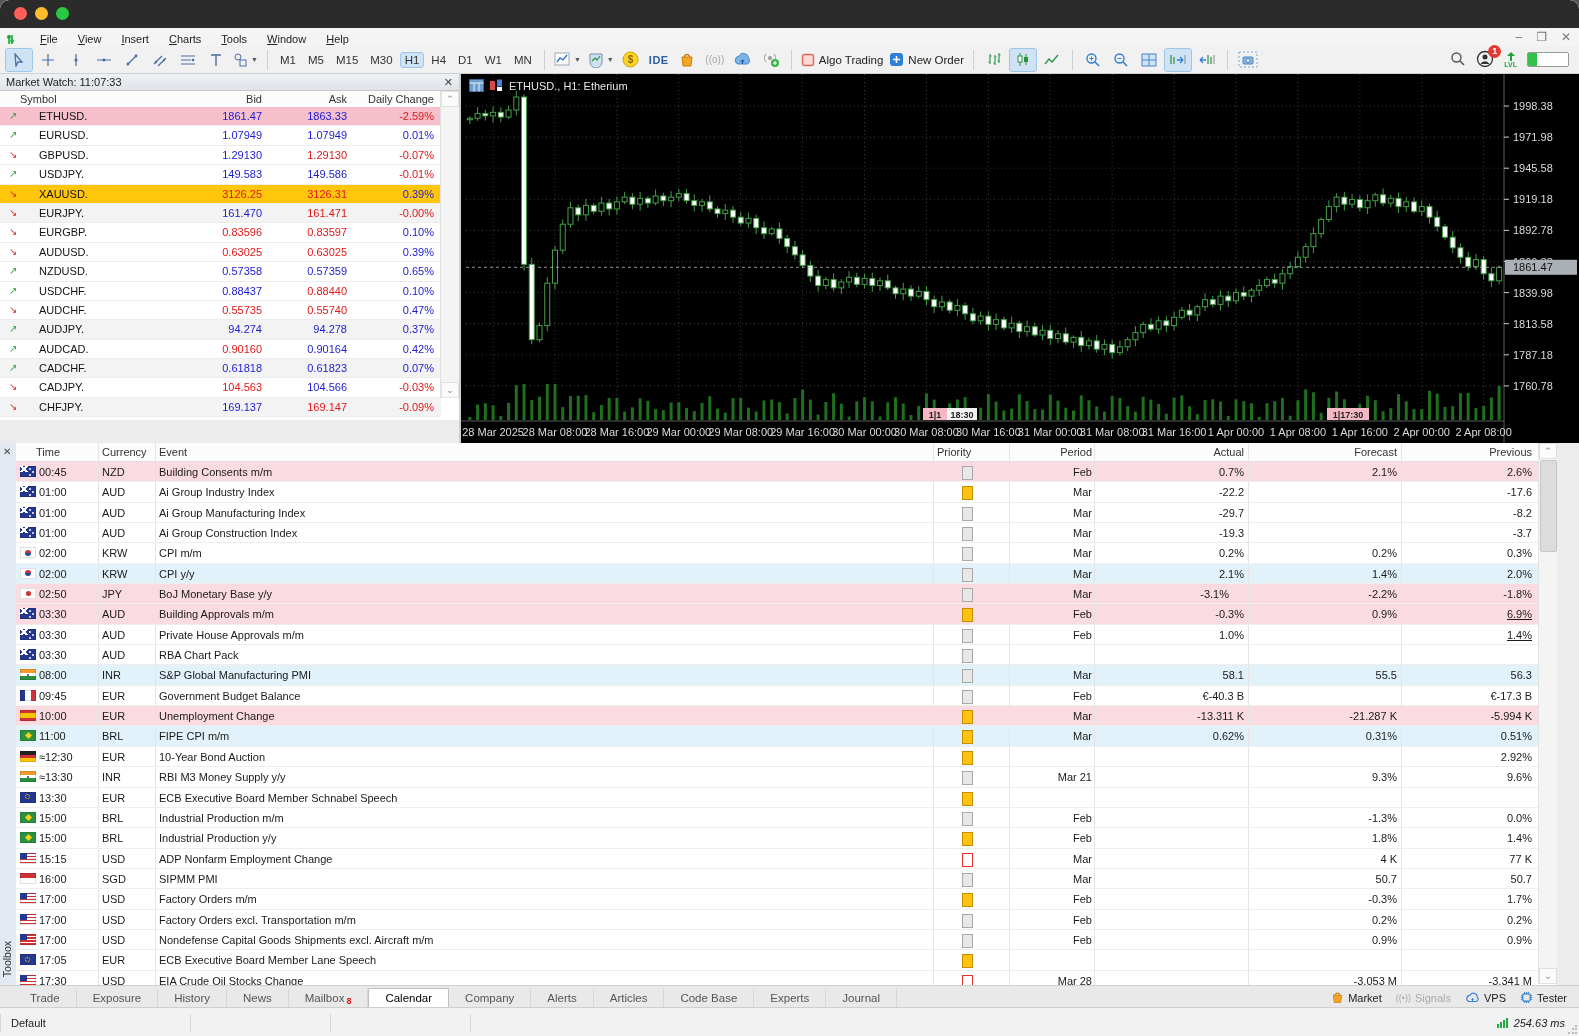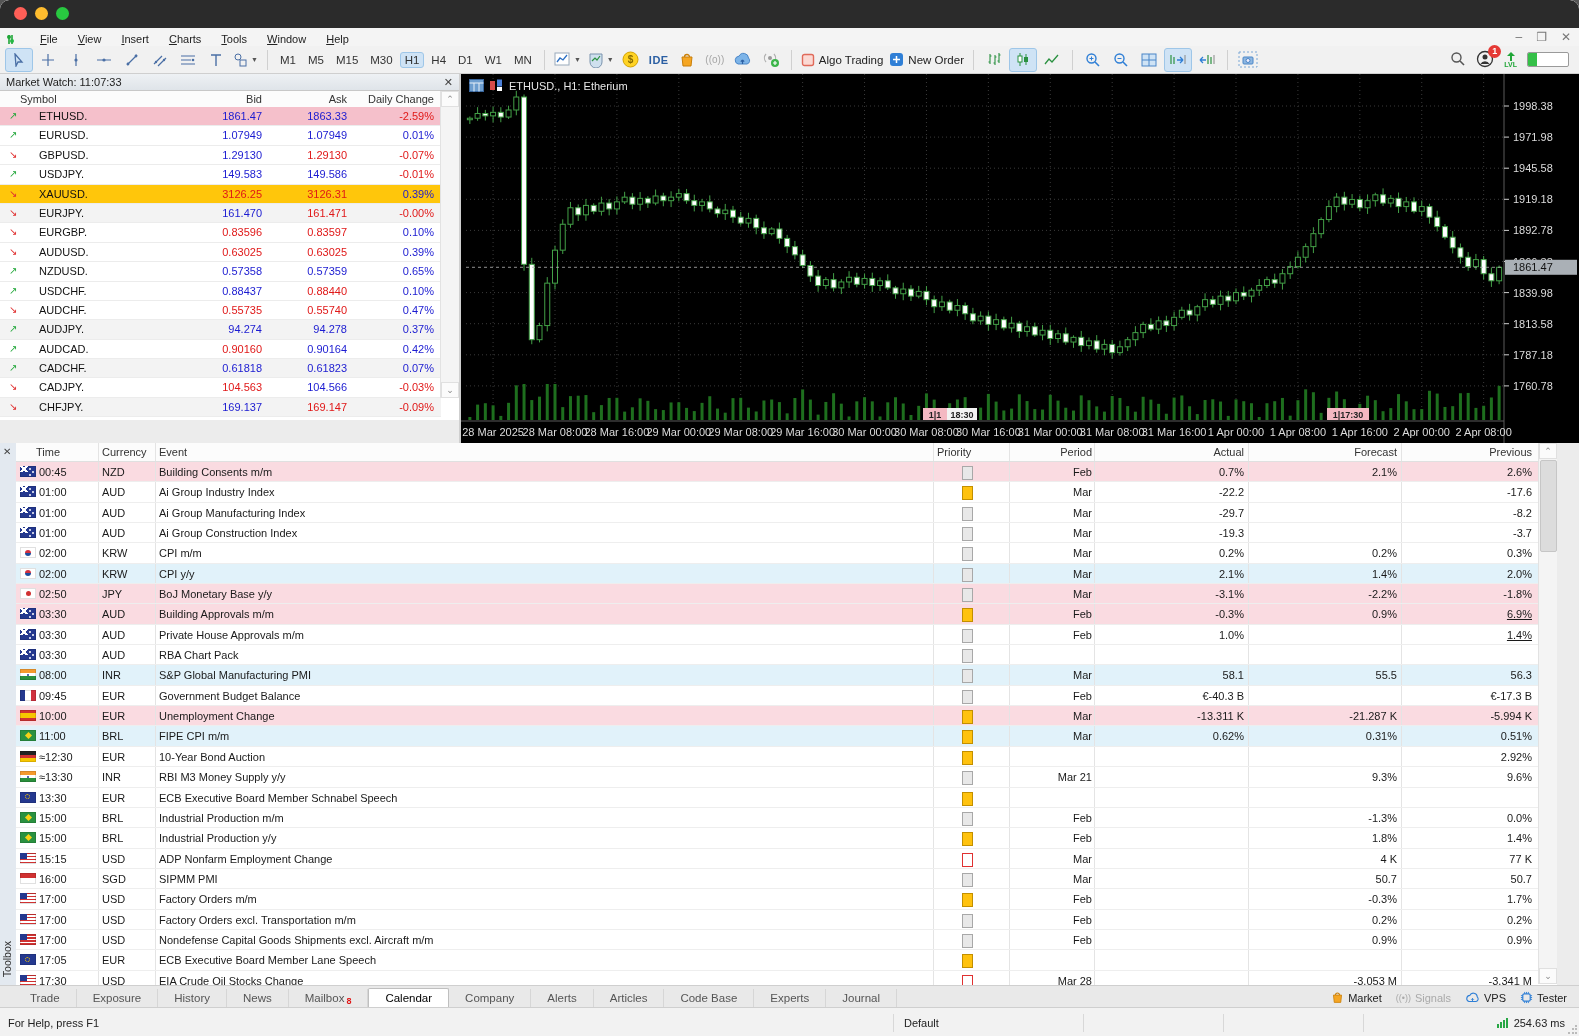--- a/index.html
+++ b/index.html
@@ -123,21 +123,21 @@
   .bt-right{margin-left:auto;display:flex;align-items:center;gap:14px;padding:0 12px 3px 0;}
   .bt-item{display:flex;align-items:center;gap:4px;color:#222;}
   .bt-item.dim{color:#a9a9a9;}
   
   .statusbar{position:absolute;left:0;top:1007px;width:100%;height:29px;background:#f2f2f2;border-top:1px solid #cfcfcf;
              display:flex;align-items:center;color:#222;}
   .sb-help{padding-left:8px;flex:0 0 885px;}
   .sb-cell{border-left:1px solid #d8d8d8;height:18px;display:flex;align-items:center;padding-left:10px;box-sizing:border-box;}
   .sb-default{width:190px;}
   .sb-empty{width:140px;}
-  .sb-lat{flex:1;justify-content:flex-end;padding-right:14px;gap:6px;border-left:1px solid #d8d8d8;}
+  .sb-lat{flex:1;justify-content:flex-end;padding-right:14px;gap:6px;border-left:1px solid #d8d8d8;font-style:italic;}
   .grip{position:absolute;right:2px;bottom:2px;width:10px;height:10px;
         background:radial-gradient(circle at 2px 8px,#bbb 1px,transparent 1.5px),
                    radial-gradient(circle at 6px 8px,#bbb 1px,transparent 1.5px),
                    radial-gradient(circle at 6px 4px,#bbb 1px,transparent 1.5px),
                    radial-gradient(circle at 9px 8px,#bbb 1px,transparent 1.5px),
                    radial-gradient(circle at 9px 4px,#bbb 1px,transparent 1.5px),
                    radial-gradient(circle at 9px 1px,#bbb 1px,transparent 1.5px);}
   .latbars{display:inline-flex;align-items:flex-end;gap:1px;}
   .latbars i{display:block;width:2px;background:#28a745;}
 </style>
@@ -1166,21 +1166,21 @@
     <i class="cal-colsep" style="left:1385px"></i>
   </div>
 
   <div class="cal-row bg-pink">
     <span class="flag f-jp"></span>
     <span class="c-time" style="left:23px">02:50</span>
     <span class="c-cur" style="left:86px">JPY</span>
     <span class="c-evt" style="left:143px">BoJ Monetary Base y/y</span>
     <span class="prio p-gray" style="left:946px"></span>
     <span class="c-per" style="right:465px">Mar</span>
-    <span class="c-act" style="right:313px">-3.1%</span>
+    <span class="c-act" style="right:328px">-3.1%</span>
     <span class="c-fc" style="right:160px">-2.2%</span>
     <span class="c-prev" style="right:25px">-1.8%</span>
     <i class="cal-colsep" style="left:82px"></i>
           <i class="cal-colsep" style="left:139px"></i>
     <i class="cal-colsep" style="left:917px"></i>
           <i class="cal-colsep" style="left:993px"></i>
     <i class="cal-colsep" style="left:1078px"></i>
           <i class="cal-colsep" style="left:1232px"></i>
     <i class="cal-colsep" style="left:1385px"></i>
   </div>
@@ -1591,21 +1591,20 @@
         <svg width="13" height="13" viewBox="0 0 14 14">
             <rect x="3" y="3" width="8" height="8" rx="1.5" fill="none" stroke="#2f7fd6" stroke-width="1.3"></rect>
             <path d="M5 3V1M7 3V1M9 3V1M5 13v-2M7 13v-2M9 13v-2M3 5H1M3 7H1M3 9H1M13 5h-2M13 7h-2M13 9h-2" stroke="#2f7fd6"></path>
           </svg>
         <span>Tester</span>
         </span>
     </span>
   </div>
 
   <div class="statusbar">
-    <span class="sb-help">For Help, press F1</span>
     <span class="sb-cell sb-default">Default</span>
     <span class="sb-cell sb-empty"></span>
     <span class="sb-cell sb-empty"></span>
     <span class="sb-cell sb-lat">
       <span class="latbars">
           <i style="height:4px"></i>
           <i style="height:6px"></i>
           <i style="height:8px"></i>
           <i style="height:10px"></i>
         </span>

